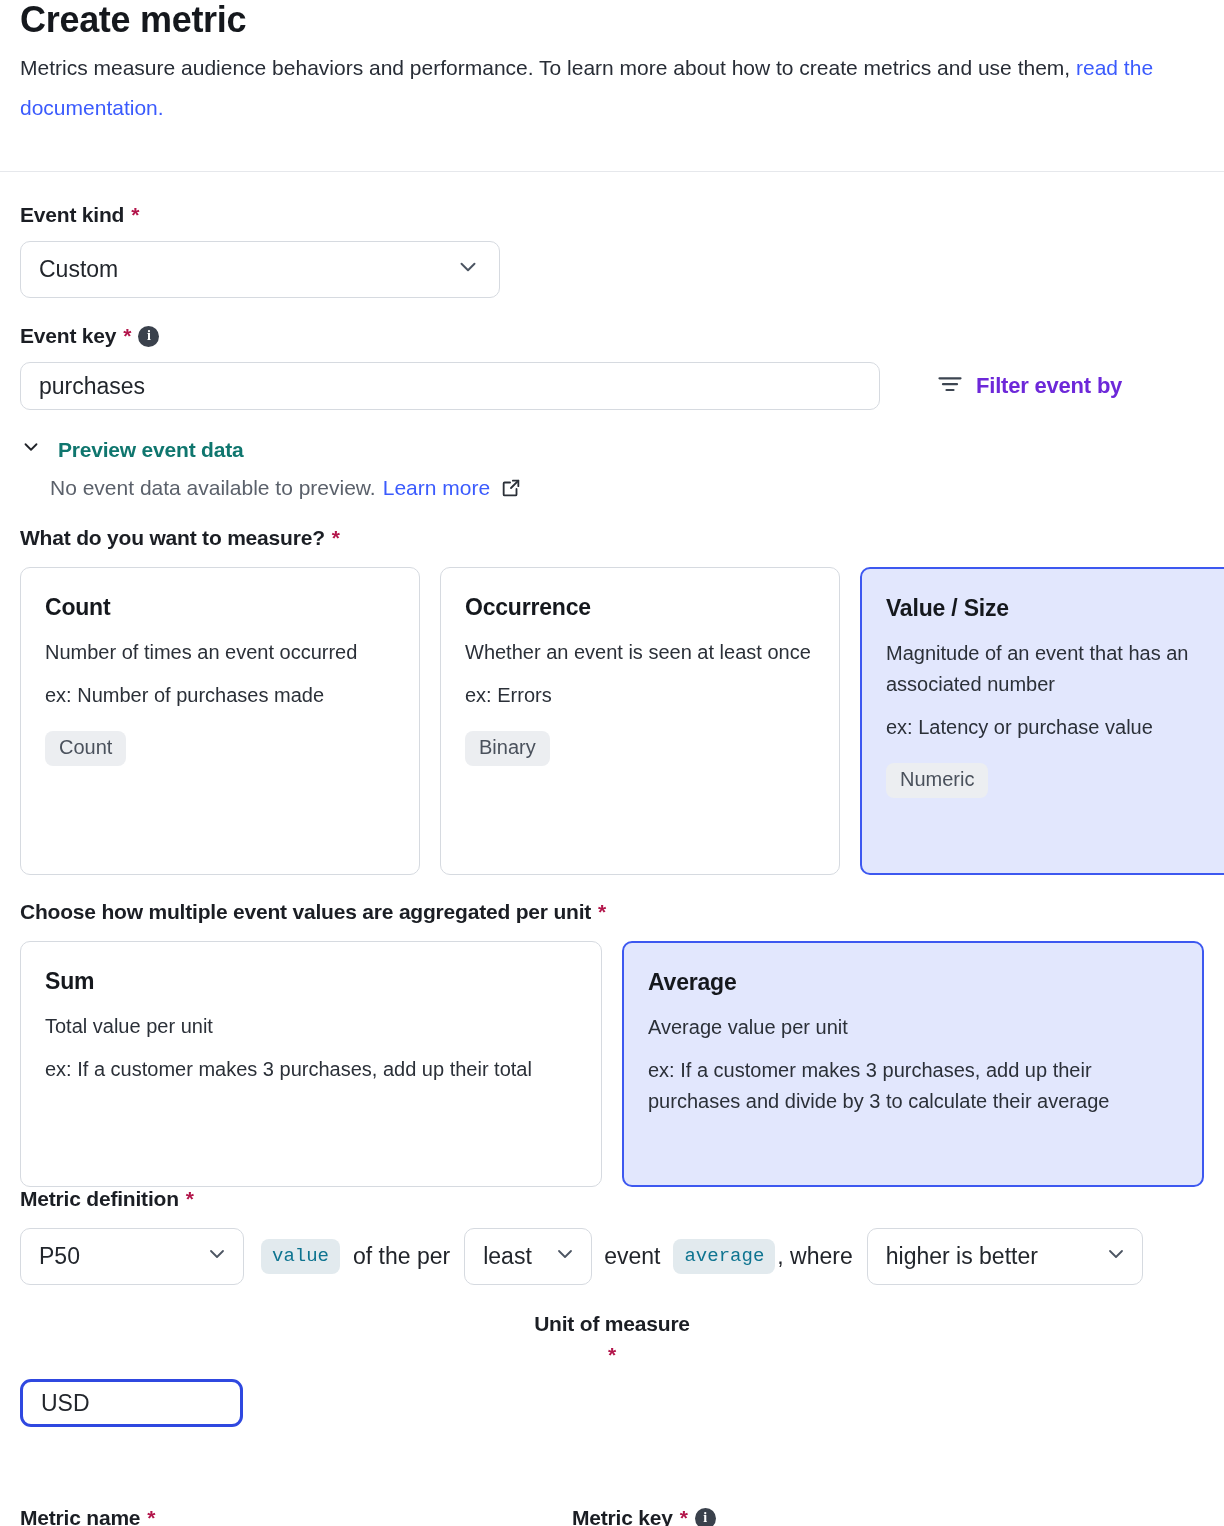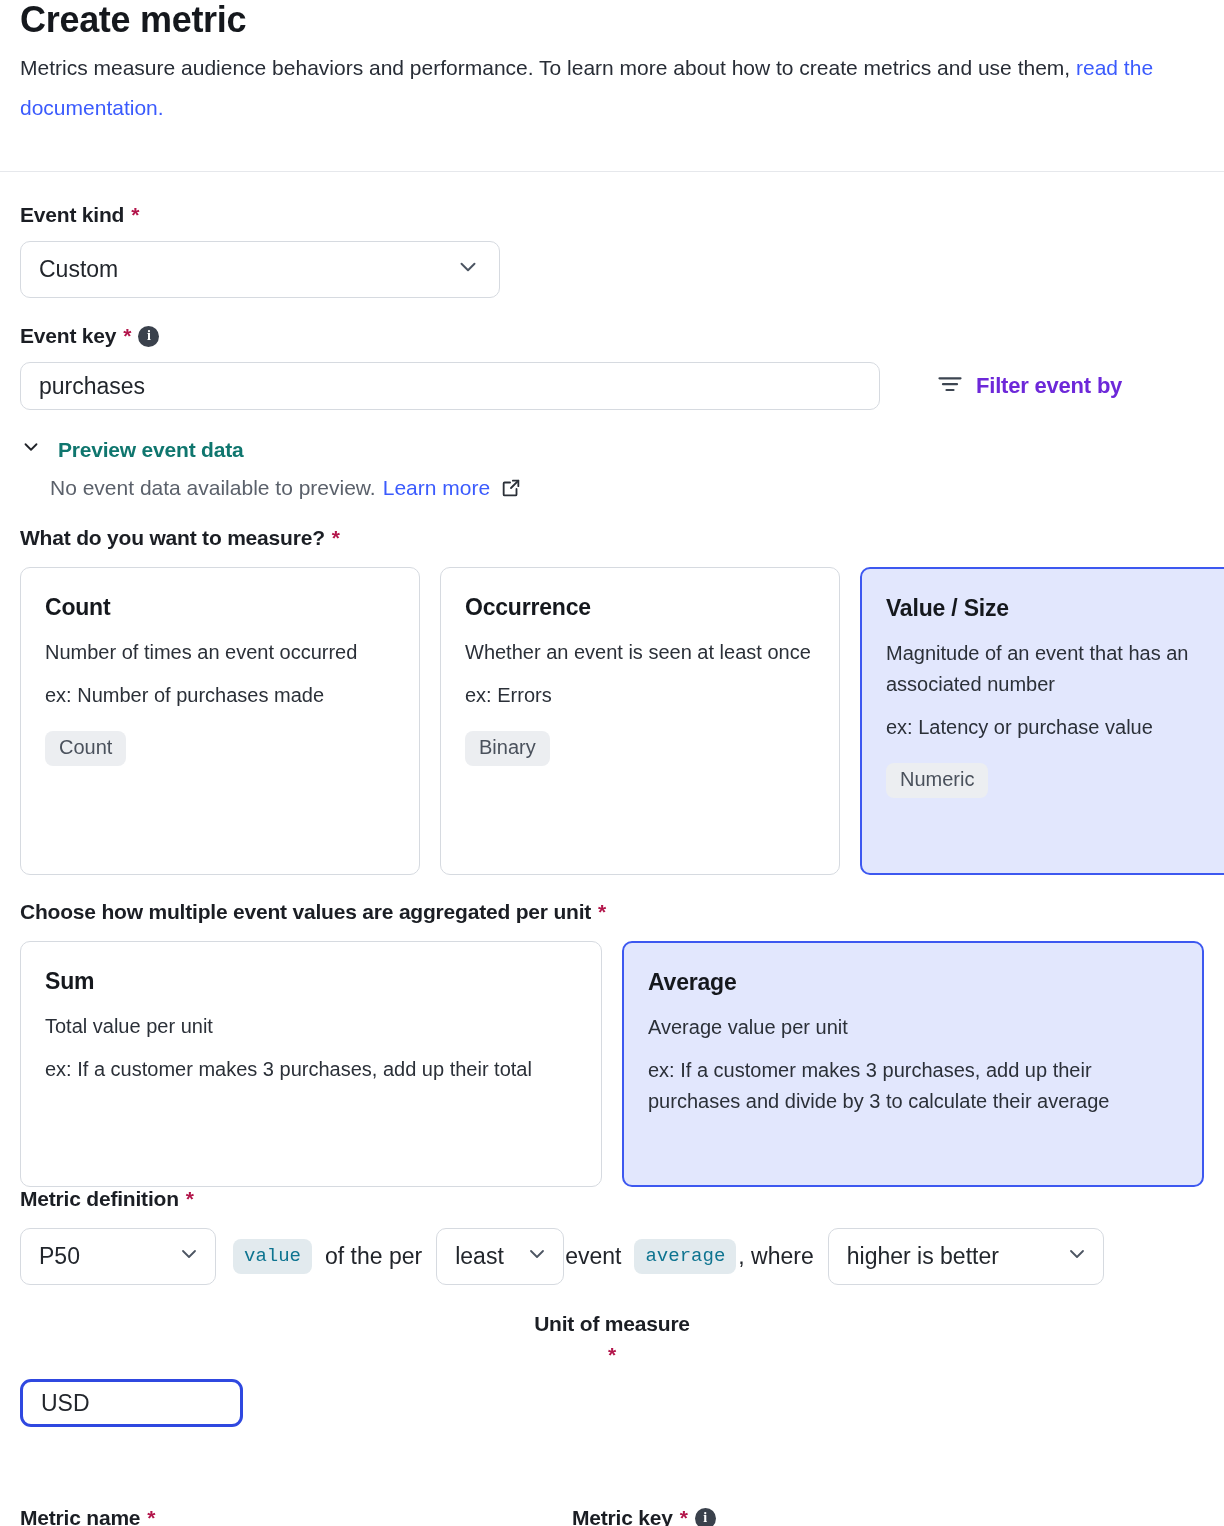--- a/index.html
+++ b/index.html
@@ -211,21 +211,21 @@
     border-radius: 10px;
     background: #fff;
     display: flex;
     align-items: center;
     padding: 0 46px 0 18px;
     font-size: 23px;
     color: #22262c;
     white-space: nowrap;
   }
   .def-select .chev { position: absolute; right: 14px; top: 50%; transform: translateY(-50%); }
-  .def-select.w-p50 { width: 196px; text-align: center; }
+  .def-select.w-p50 { width: 224px; text-align: center; }
   .def-select.w-user { width: 128px; padding-right: 40px; }
   .def-select.w-dir  { width: 276px; }
   .code-chip {
     background: #e2eaee;
     color: #0e7490;
     font-family: "Liberation Mono", monospace;
     font-size: 19px;
     border-radius: 8px;
     padding: 6px 11px 7px 11px;
     white-space: nowrap;
@@ -370,21 +370,21 @@
       <span class="code-chip" style="margin-left:17px;">value</span>
       <span class="def-text" style="margin-left:13px;">of the per</span>
       <div class="def-select w-user" style="margin-left:14px;">
         <span>least</span>
         <span class="chev">
           <svg width="24" height="24" viewBox="0 0 24 24" fill="none" stroke="#4c5562" stroke-width="1.8" stroke-linecap="round" stroke-linejoin="round">
               <polyline points="6 9 12 15 18 9"></polyline>
             </svg>
         </span>
       </div>
-      <span class="def-text" style="margin-left:1px;">event</span>
+      <span class="def-text" style="margin-left:12px;">event</span>
       <span class="code-chip" style="margin-left:13px;">average</span>
       <span class="def-text" style="margin-left:2px;">, where</span>
       <div class="def-select w-dir" style="margin-left:14px;">
         <span>higher is better</span>
         <span class="chev">
           <svg width="24" height="24" viewBox="0 0 24 24" fill="none" stroke="#4c5562" stroke-width="1.8" stroke-linecap="round" stroke-linejoin="round">
               <polyline points="6 9 12 15 18 9"></polyline>
             </svg>
         </span>
       </div>

